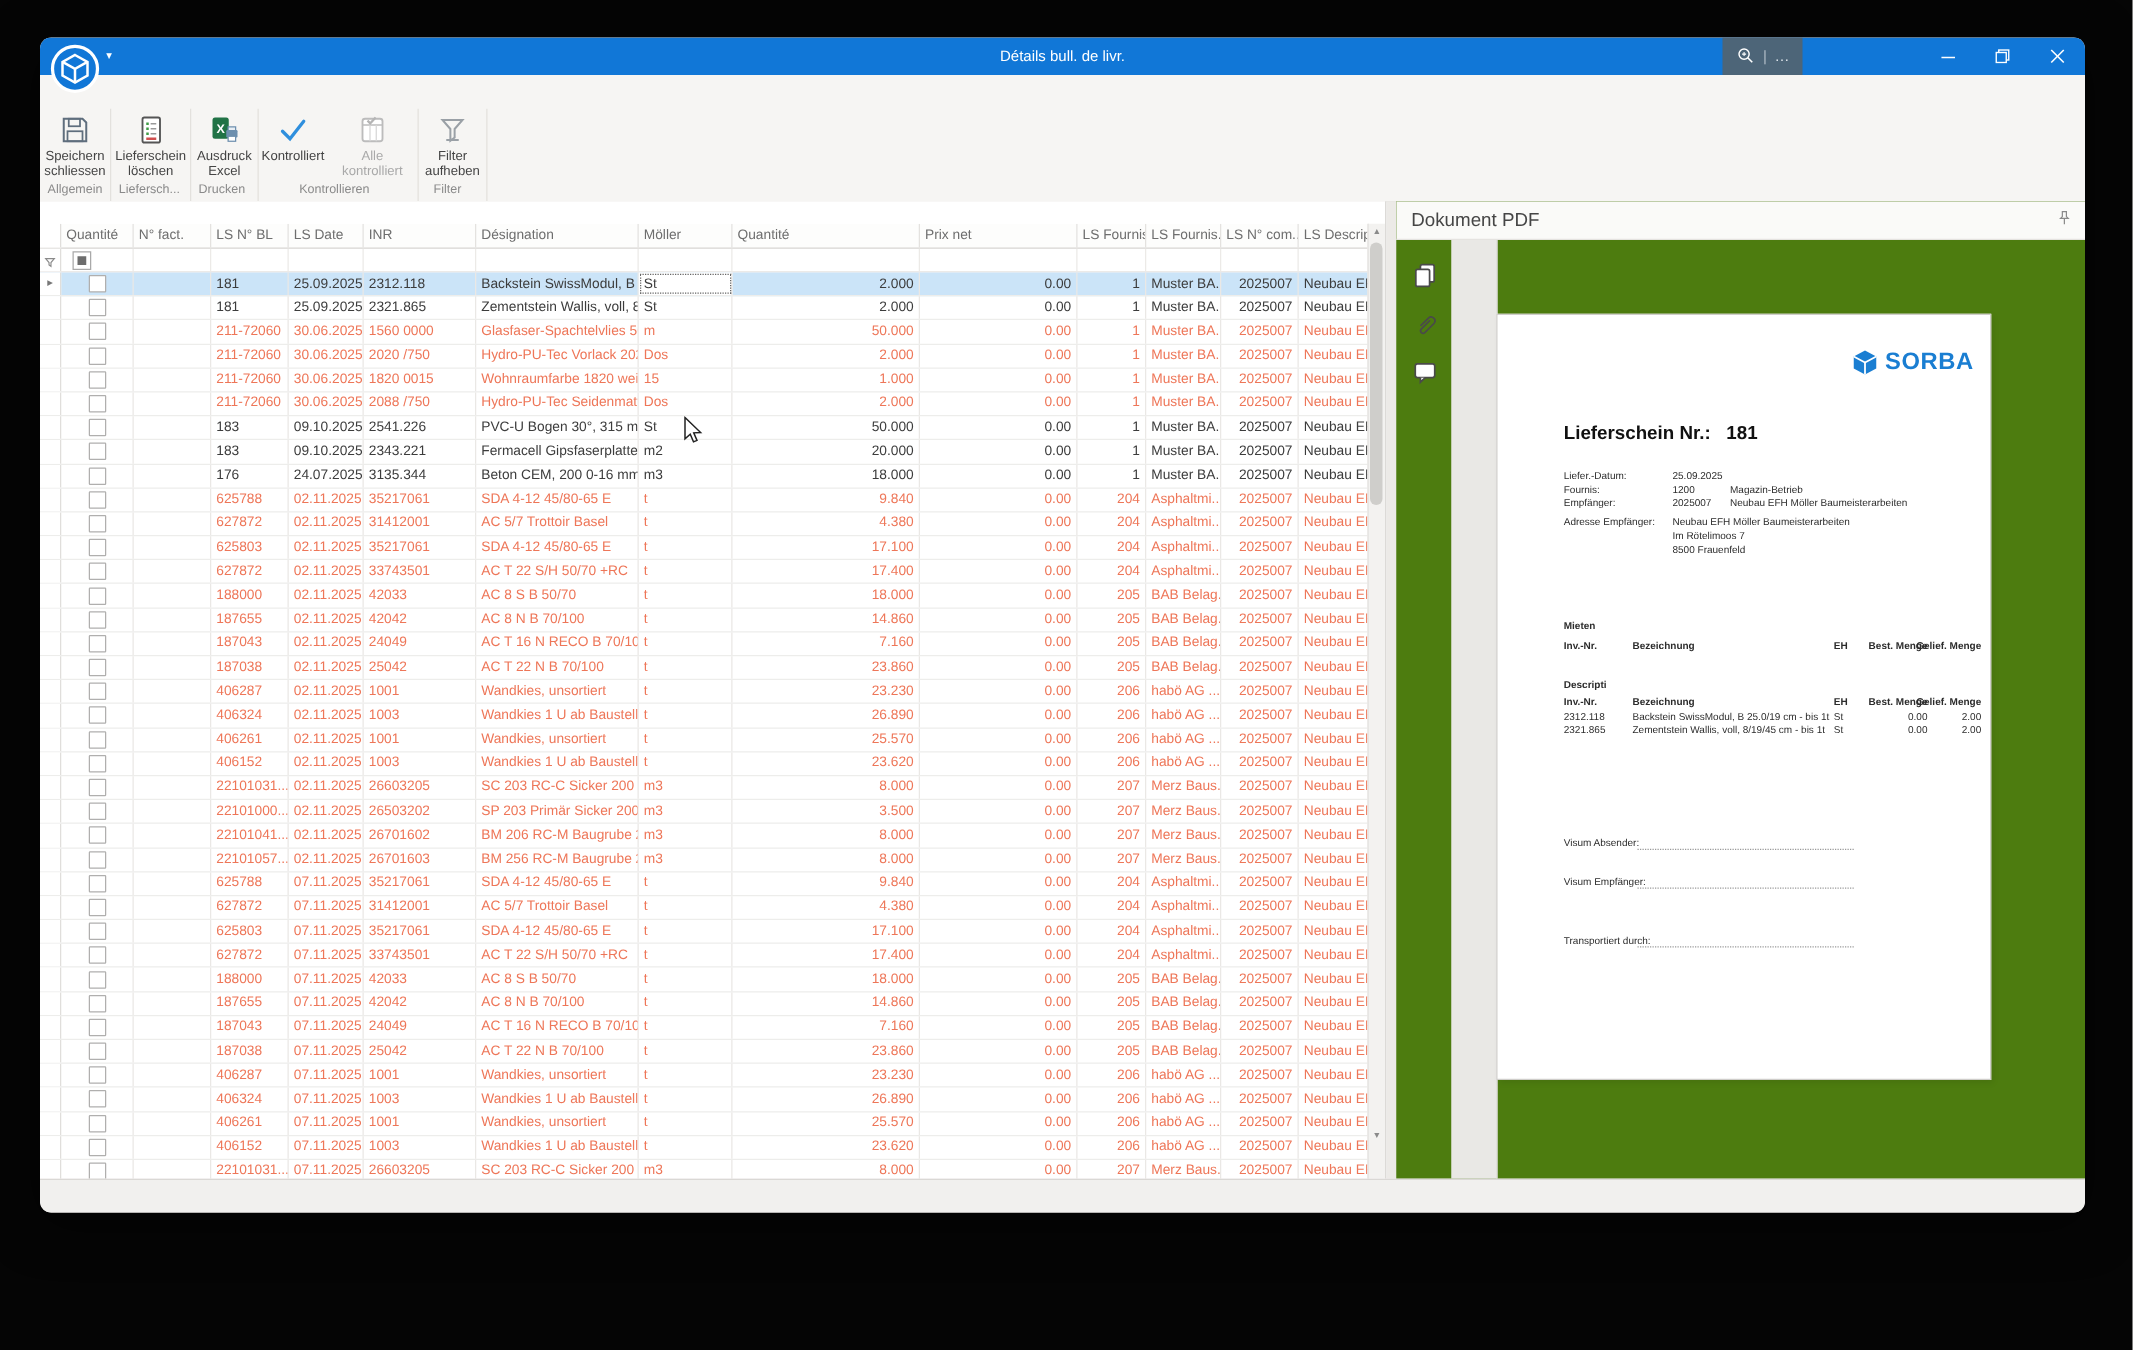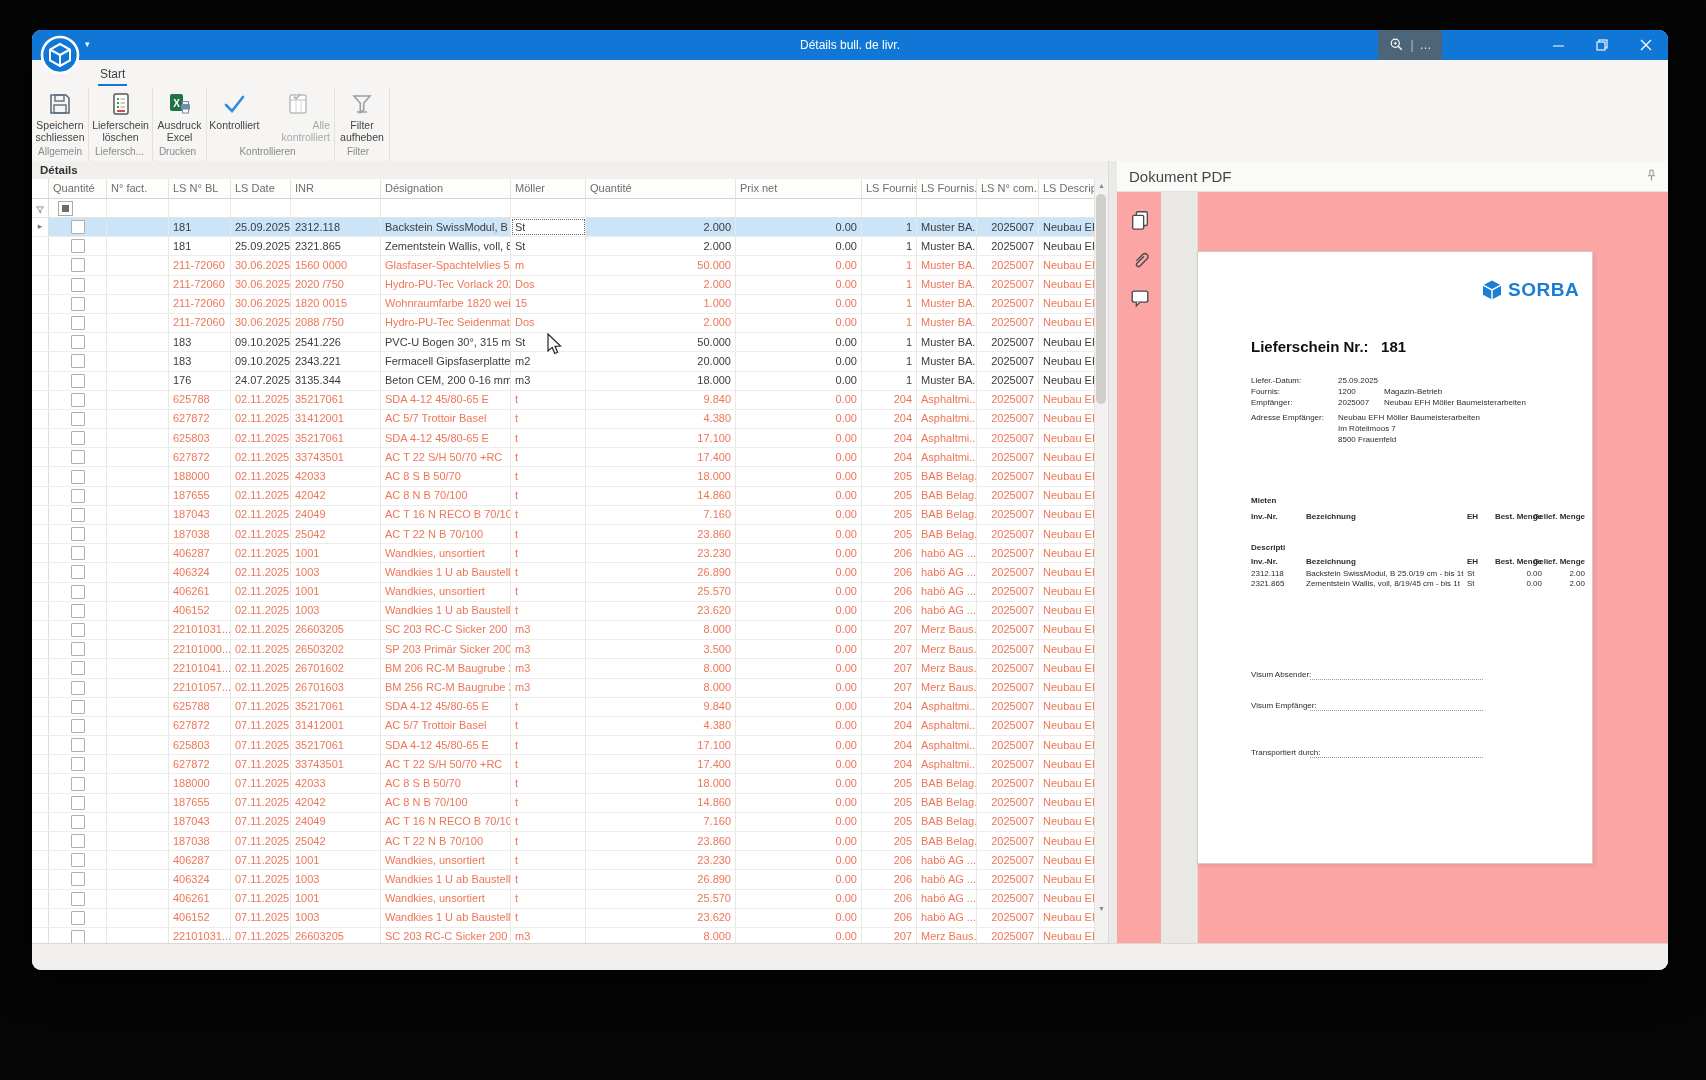--- a/index.html
+++ b/index.html
@@ -22,21 +22,21 @@
   .ribbon{position:absolute;left:0;top:30px;right:0;height:101px;background:#f6f5f3;
           border-bottom:1px solid #d9d7d4;}
   .tab-row{position:absolute;left:0;top:0;right:0;height:27px;}
   .tab{position:absolute;left:60px;top:4px;padding:3px 8px;font-size:12px;color:#3f3f3f;}
   .tab .underline{position:absolute;left:6px;right:6px;bottom:-2px;height:2px;background:#1177d7;}
   .btn-area{position:absolute;left:0;top:27px;right:0;height:59px;display:flex;}
   .rgroup{display:flex;justify-content:center;align-items:flex-start;border-right:1px solid #e3e1dd;height:74px;}
   .rbtn{display:flex;flex-direction:column;align-items:center;padding:3px 4px 0 4px;min-width:44px;}
   .rbtn .ricon{height:28px;display:flex;align-items:center;}
   .rbtn .rlabel{font-size:10.5px;color:#444;text-align:center;line-height:11.5px;white-space:pre-line;margin-top:2px;}
-  .rbtn.disabled .rlabel{color:#a9a9a9;text-align:right;}
+  .rbtn.disabled .rlabel{color:#a9a9a9;}
   .grp-label-row{position:absolute;left:0;top:86px;right:0;height:15px;display:flex;}
   .grp-label{font-size:10px;color:#8a8a8a;text-align:center;overflow:hidden;white-space:nowrap;
              text-overflow:ellipsis;padding:0 3px;box-sizing:border-box;}
   
   .content{position:absolute;left:0;top:131px;right:0;height:782px;display:flex;}
   .grid-panel{width:1076px;background:#fff;position:relative;border-right:1px solid #dcdad7;}
   .caption{height:18px;background:#f1f0ee;border-bottom:1px solid #e0dedb;font-size:11.5px;
            font-weight:bold;color:#333;padding-left:8px;line-height:18px;}
   .grid{position:absolute;left:0;top:18px;right:13px;bottom:0;overflow:hidden;}
   .hdr-row,.filter-row,.grow,.frow{display:flex;}
@@ -58,21 +58,21 @@
   .cbox{width:12px;height:12px;border:1px solid #b0afae;background:#fff;border-radius:1px;margin:auto;}
   .focus-cell{background:#fff;outline:1px dotted #666;outline-offset:-2px;}
   .footer-row{position:absolute;left:0;right:13px;height:28px;background:#fff;border-top:1px solid #e4e2df;}
   .sumbox{position:absolute;top:4px;height:19px;background:#eeedec;border:1px solid #dbd9d6;
           box-sizing:border-box;font-size:11px;color:#3f3f3f;text-align:center;line-height:17px;}
   .vscroll{position:absolute;right:0;top:18px;width:13px;bottom:0;background:#f3f2f0;border-left:1px solid #e4e2df;}
   .varrow{position:absolute;left:0;width:13px;height:13px;color:#8a8a8a;font-size:7px;text-align:center;line-height:13px;}
   .vthumb{position:absolute;left:1px;width:10px;border-radius:5px;background:#cfcecb;}
   .splitter{width:8px;background:#eceae7;}
   
-  .pdf-panel{flex:1;background:#fca5a5;position:relative;overflow:hidden;}
+  .pdf-panel{flex:1;background:#4d7c0f;position:relative;overflow:hidden;}
   .pdf-header{height:30px;border-bottom:1px solid #e5e3e0;display:flex;align-items:center;
               padding:0 10px 0 12px;font-size:15px;color:#454545;background:#fafaf8;}
   .pdf-header .spacer{flex:1;}
   .side-icons{position:absolute;left:8px;top:46px;width:30px;display:flex;flex-direction:column;gap:13px;align-items:center;}
   .side-icons .sic{width:26px;height:26px;display:flex;align-items:center;justify-content:center;}
   .gray-strip{position:absolute;left:44px;top:31px;width:36px;bottom:0;background:#e9e8e5;border-right:1px solid #dedcd9;}
   .page{position:absolute;left:80px;top:90px;width:394px;height:611px;background:#fff;
         border:1px solid #cfcdca;box-shadow:2px 2px 5px rgba(0,0,0,.08);}
   .pg{position:absolute;font-size:8px;color:#2c2c2c;white-space:nowrap;}
   .pg.b{font-weight:bold;}
@@ -132,26 +132,20 @@
     <svg width="40" height="40" viewBox="0 0 40 40">
       <circle cx="20" cy="20" r="18" fill="#1177d7" stroke="#fff" stroke-width="2.6"></circle>
       <polygon points="20,9 30,14.5 30,25.5 20,31 10,25.5 10,14.5" fill="none" stroke="#fff" stroke-width="2"></polygon>
       <polyline points="10,14.5 20,20 30,14.5" fill="none" stroke="#fff" stroke-width="2"></polyline>
       <line x1="20" y1="20" x2="20" y2="31" stroke="#fff" stroke-width="2"></line>
     </svg>
   </div>
   <div class="logo-caret">▾</div>
 
   <div class="ribbon">
-    <div class="tab-row">
-      <div class="tab">
-        <span>Start</span>
-        <div class="underline"></div>
-      </div>
-    </div>
     <div class="btn-area" id="ribbon-groups">
         <div class="rgroup" style="width: 56px;">
           <div class="rbtn">
             <div class="ricon">
               <svg width="26" height="26" viewBox="0 0 26 26">
                 <path d="M4 4 h15 l3,3 v15 h-18 z" fill="none" stroke="#5f6e7d" stroke-width="1.6"></path>
                 <rect x="8" y="4" width="9" height="6" fill="none" stroke="#5f6e7d" stroke-width="1.4"></rect>
                 <rect x="7" y="14" width="12" height="8" fill="none" stroke="#5f6e7d" stroke-width="1.4"></rect>
               </svg>
             </div>
@@ -232,21 +226,20 @@
         <div class="grp-label" style="width: 63px;">Liefersch...</div>
         <div class="grp-label" style="width: 53px;">Drucken</div>
         <div class="grp-label" style="width: 127px;">Kontrollieren</div>
         <div class="grp-label" style="width: 54px;">Filter</div>
       </div>
   </div>
 
   <div class="content">
 
     <div class="grid-panel">
-      <div class="caption">Détails</div>
       <div class="grid">
         <div class="hdr-row" id="grid-header">
             <div class="ind" style="height: 19px;"></div>
             <div class="hcell" style="width: 58px;">Quantité</div>
             <div class="hcell" style="width: 62px;">N° fact.</div>
             <div class="hcell" style="width: 62px;">LS N° BL</div>
             <div class="hcell" style="width: 60px;">LS Date</div>
             <div class="hcell" style="width: 90px;">INR</div>
             <div class="hcell" style="width: 130px;">Désignation</div>
             <div class="hcell" style="width: 75px;">Möller</div>

